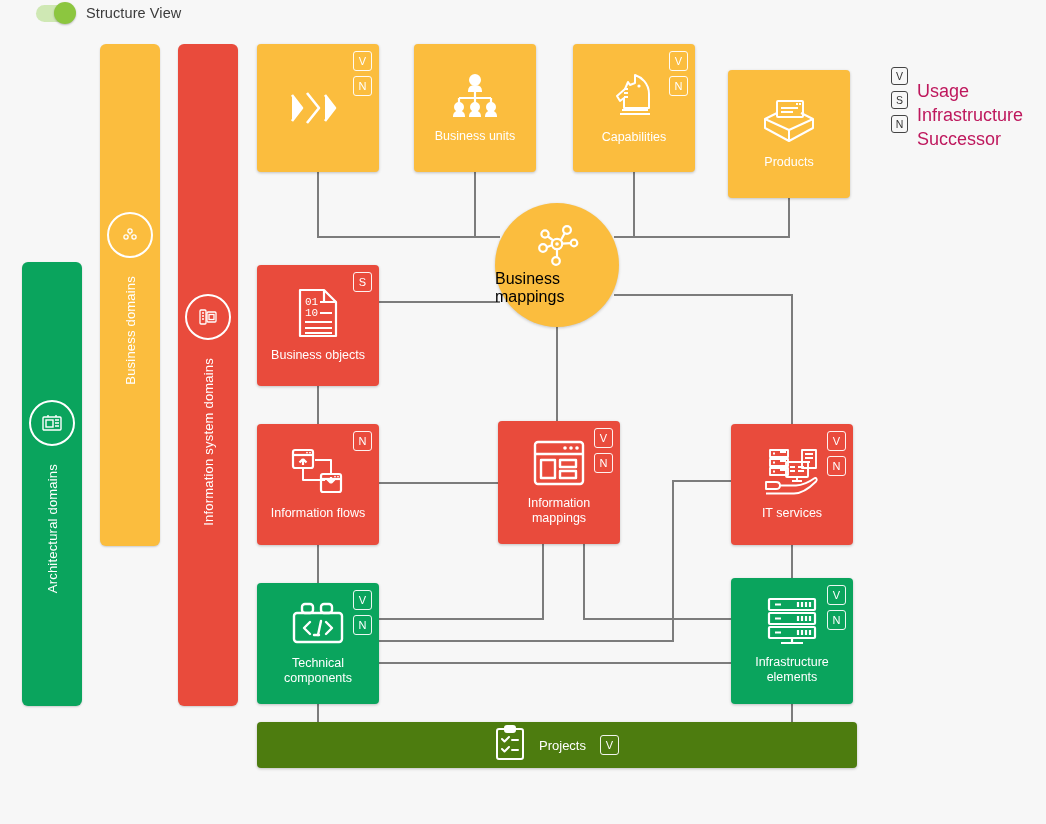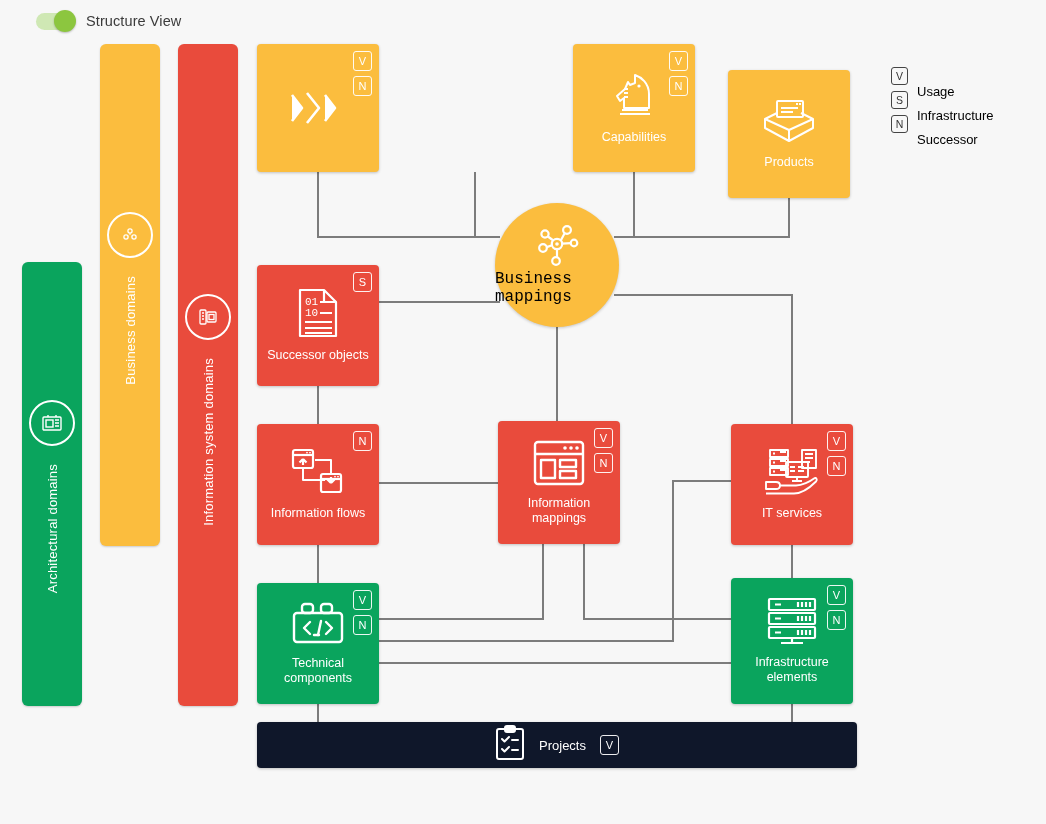--- a/index.html
+++ b/index.html
@@ -7,33 +7,33 @@
     width:1046px;height:824px;
     background:#f7f7f7;
     font-family:"Liberation Sans", sans-serif;
     overflow:hidden;
     position:relative;
     -webkit-font-smoothing:antialiased;
   }
   .canvas{position:absolute;left:0;top:0;width:1046px;height:824px;}
 
   
-  .toggle-row{position:absolute;left:36px;top:8px;display:flex;align-items:center;gap:12px;height:26px;justify-content:center;}
+  .toggle-row{position:absolute;left:36px;top:0;display:flex;align-items:center;gap:12px;height:26px;justify-content:center;}
   .switch{position:relative;width:38px;height:17px;border-radius:9px;background:#cfe8b4;}
   .switch .knob{position:absolute;right:-2px;top:-2.5px;width:22px;height:22px;border-radius:50%;background:#8cc63f;
                 box-shadow:0 1px 2px rgba(0,0,0,.25);}
   .toggle-label{font-size:14.5px;color:#3b3b3b;letter-spacing:.1px;}
 
   
   .legend{position:absolute;left:891px;top:68px;display:flex;flex-direction:column;gap:8px;}
   .legend-row{display:flex;align-items:center;gap:9px;height:16px;}
   .legend-badge{width:15px;height:16px;border:1px solid #444;border-radius:3px;
                 display:flex;align-items:center;justify-content:center;
                 font-size:10.5px;color:#333;line-height:1;}
-  .legend-text{font-size:13px;color:#000000;margin-top:30px;}
+  .legend-text{font-size:18px;color:#be185d;margin-top:30px;}
 
   
   .vbar{position:absolute;border-radius:6px;box-shadow:0 1px 2px rgba(0,0,0,.18);
         display:flex;flex-direction:column;align-items:center;overflow:hidden;}
   .vbar .vcircle{width:42px;height:42px;border:2px solid #fff;border-radius:50%;
         display:flex;align-items:center;justify-content:center;flex:none;}
   .vbar .vlabel{writing-mode:vertical-rl;transform:rotate(180deg);
         color:#fff;font-size:13px;letter-spacing:.2px;white-space:nowrap;margin-top:18px;}
 
   
@@ -45,21 +45,21 @@
   .card .ico{display:flex;align-items:flex-start;justify-content:center;}
   .card .clabel{color:#fff;font-size:12.5px;line-height:15px;text-align:center;margin-top:10px;
         padding:0 6px;}
   .badges{position:absolute;top:7px;right:7px;display:flex;flex-direction:column;gap:5px;}
   .badge{width:17px;height:18px;border:1px solid rgba(255,255,255,.92);border-radius:3px;
          display:flex;align-items:center;justify-content:center;color:#fff;font-size:11px;line-height:1;}
 
   
   .circle-node{position:absolute;border-radius:50%;display:flex;flex-direction:column;
         align-items:center;justify-content:center;box-shadow:0 1px 3px rgba(0,0,0,.2);}
-  .circle-node .clabel{font-family:Liberation Mono, monospace;}
+  .circle-node .clabel{}
 
   
   .bar-node{position:absolute;border-radius:4px;box-shadow:0 1px 3px rgba(0,0,0,.22);
         display:flex;align-items:center;justify-content:center;gap:14px;}
   .bar-node .blabel{color:#fff;font-size:13px;}
 </style>
 </head>
 <body>
 
 <div class="canvas">
@@ -165,20 +165,36 @@
     </div>
     <div class="ico">
       <svg width="58" height="42" viewBox="0 0 58 42" fill="none" stroke="#fff" stroke-width="2.6" stroke-linejoin="round">
         <path d="M3 8l10 13-10 13" fill="#fff"></path>
         <path d="M18 6l12 15-12 15"></path>
         <path d="M36 8l10 13-10 13" fill="#fff"></path>
       </svg>
     </div>
   </div>
 
+  <div class="card" style="left:414px;top:44px;width:122px;height:128px;background:#fbbd3e;">
+    <div class="ico">
+      <svg width="54" height="46" viewBox="0 0 54 46" fill="#fff" stroke="#fff" stroke-width="2">
+        <circle cx="27" cy="7" r="5"></circle>
+        <path d="M21 18c0-3.3 2.7-5 6-5s6 1.7 6 5z"></path>
+        <path d="M27 19v6M11 25h32M11 25v5M27 25v5M43 25v5" fill="none" stroke-width="2.2"></path>
+        <circle cx="11" cy="34" r="4"></circle>
+          <path d="M6 43c0-2.8 2.2-4.5 5-4.5s5 1.7 5 4.5z"></path>
+        <circle cx="27" cy="34" r="4"></circle>
+          <path d="M22 43c0-2.8 2.2-4.5 5-4.5s5 1.7 5 4.5z"></path>
+        <circle cx="43" cy="34" r="4"></circle>
+          <path d="M38 43c0-2.8 2.2-4.5 5-4.5s5 1.7 5 4.5z"></path>
+      </svg>
+    </div>
+    <div class="clabel">Business units</div>
+  </div>
 
   <div class="card" style="left:573px;top:44px;width:122px;height:128px;background:#fbbd3e;">
     <div class="badges">
       <span class="badge">V</span>
       <span class="badge">N</span>
     </div>
     <div class="ico">
       <svg width="46" height="48" viewBox="0 0 46 48" fill="none" stroke="#fff" stroke-width="2" stroke-linejoin="round">
         <path d="M24 3c6 2 14 8 14 19v14H13V26l-4 3-3-5 8-7 3-7 2 3 5-2z"></path>
         <path d="M11 38h26M9 42h30"></path>
@@ -225,21 +241,21 @@
     </div>
     <div class="ico">
       <svg width="42" height="50" viewBox="0 0 42 50" fill="none" stroke="#fff" stroke-width="2.2" stroke-linejoin="round">
         <path d="M3 2h24l12 12v34H3z"></path>
         <path d="M27 2v12h12"></path>
         <text x="8" y="17" font-family="Liberation Mono, monospace" font-size="11" fill="#fff" stroke="none">01</text>
         <text x="8" y="28" font-family="Liberation Mono, monospace" font-size="11" fill="#fff" stroke="none">10</text>
         <path d="M23 14h12M23 25h12M8 34h27M8 40h27M8 45h27" stroke-width="2"></path>
       </svg>
     </div>
-    <div class="clabel">Successor objects</div>
+    <div class="clabel">Business objects</div>
   </div>
 
   <div class="card" style="left:257px;top:424px;width:122px;height:121px;background:#e94b3c;">
     <div class="badges">
       <span class="badge">N</span>
     </div>
     <div class="ico">
       <svg width="54" height="48" viewBox="0 0 54 48" fill="none" stroke="#fff" stroke-width="2.2" stroke-linejoin="round">
         <rect x="2" y="2" width="20" height="18" rx="2"></rect>
         <path d="M2 7h20"></path>
@@ -333,21 +349,21 @@
         <path d="M10 7.5h6M10 21.5h6M10 35.5h6"></path>
         <path d="M33 5v5M37 5v5M41 5v5M45 5v5"></path>
         <path d="M33 19v5M37 19v5M41 19v5M45 19v5"></path>
         <path d="M33 33v5M37 33v5M41 33v5M45 33v5"></path>
         <path d="M27 41v5M16 46h22"></path>
       </svg>
     </div>
     <div class="clabel">Infrastructure elements</div>
   </div>
 
-  <div class="bar-node" style="left:257px;top:722px;width:600px;height:46px;background:#0f172a;">
+  <div class="bar-node" style="left:257px;top:722px;width:600px;height:46px;background:#4d7c0f;">
     <div class="ico">
       <svg width="30" height="36" viewBox="0 0 30 36" fill="none" stroke="#fff" stroke-width="2" stroke-linejoin="round">
         <rect x="2" y="4" width="26" height="30" rx="2"></rect>
         <rect x="10" y="1" width="10" height="6" rx="2" fill="#fff" stroke="#fff"></rect>
         <path d="M7 14l2.5 2.5L14 12" stroke-linecap="round"></path>
         <path d="M7 24l2.5 2.5L14 22" stroke-linecap="round"></path>
         <path d="M17 15h6M17 25h6" stroke-linecap="round"></path>
       </svg>
     </div>
     <span class="blabel">Projects</span>

